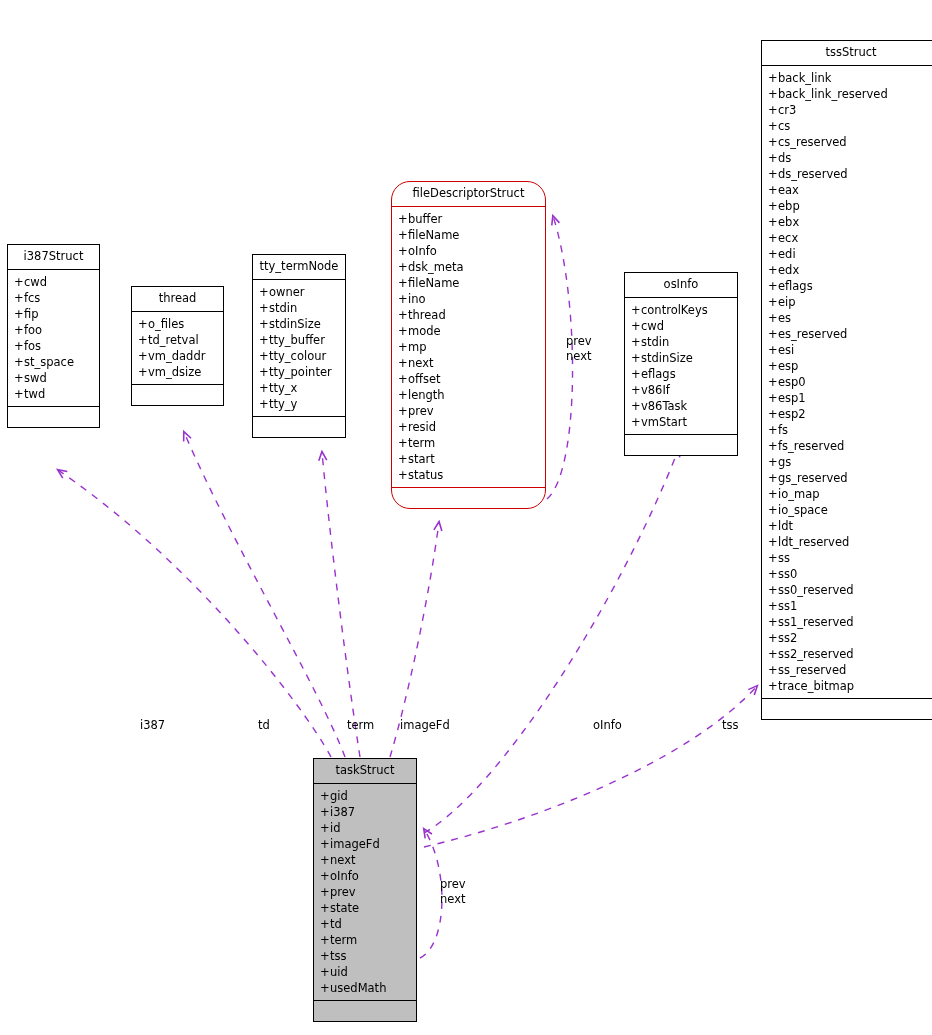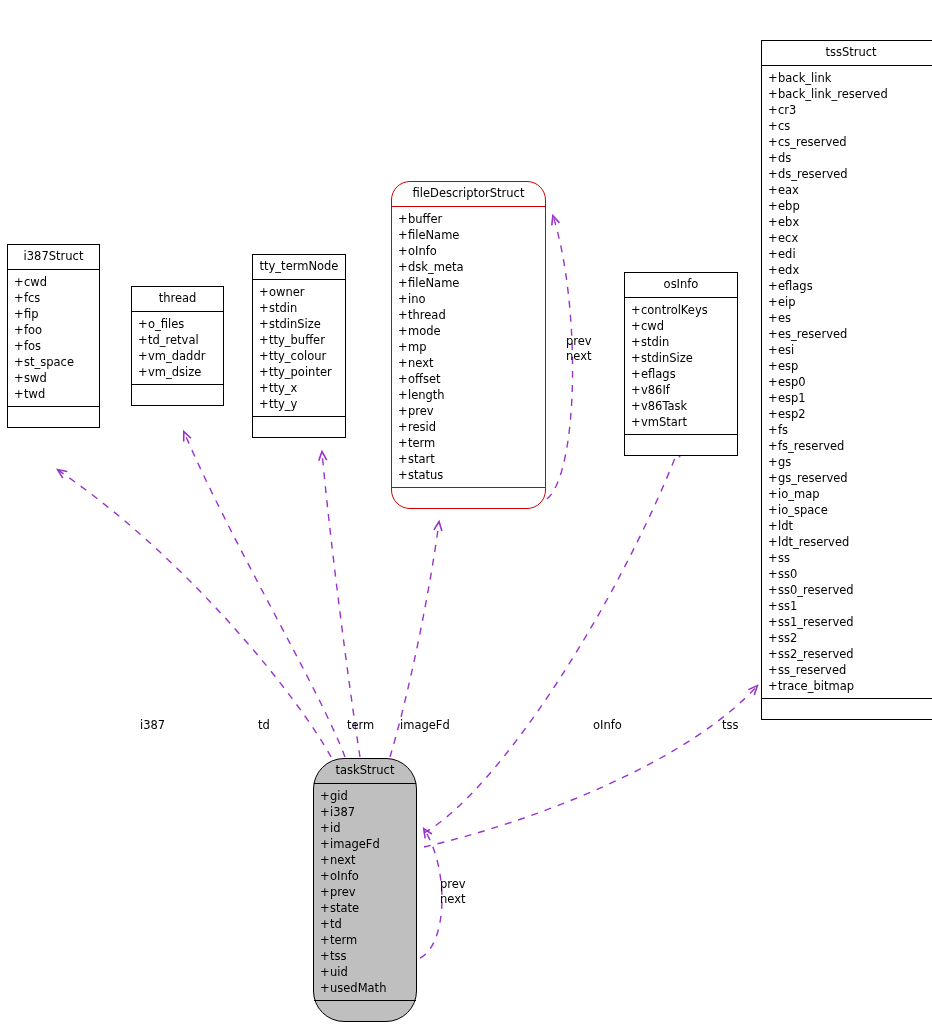--- a/index.html
+++ b/index.html
@@ -35,21 +35,20 @@
     display: flex;
     flex-direction: column;
   }
   .uml-class.highlight {
     border-color: #cc0000;
     border-radius: 19px;
   }
   .uml-class.current {
     background: #bfbfbf;
     border-color: #000000;
-    border-radius: 31px;
   }
   .uml-title {
     text-align: center;
     font-size: 11.5px;
     color: #000000;
     line-height: 13px;
     padding: 5px 6px 6px 6px;
     border-bottom: 1px solid #000000;
     white-space: nowrap;
   }

